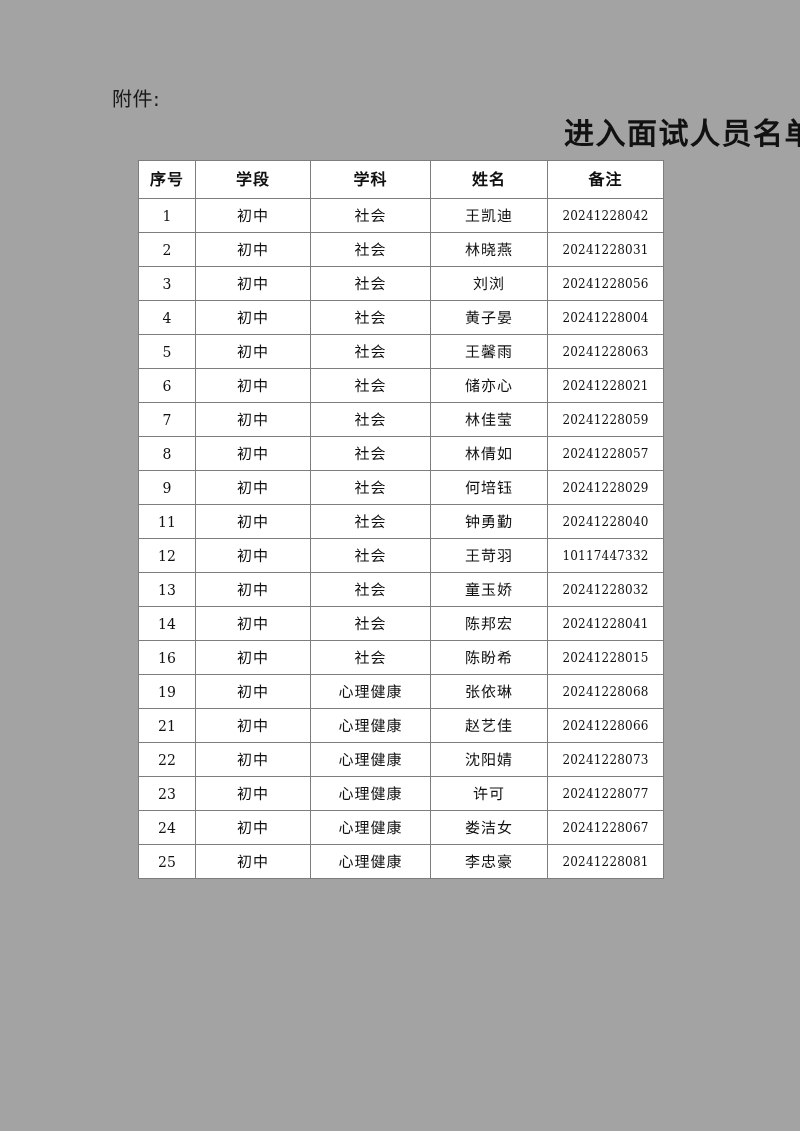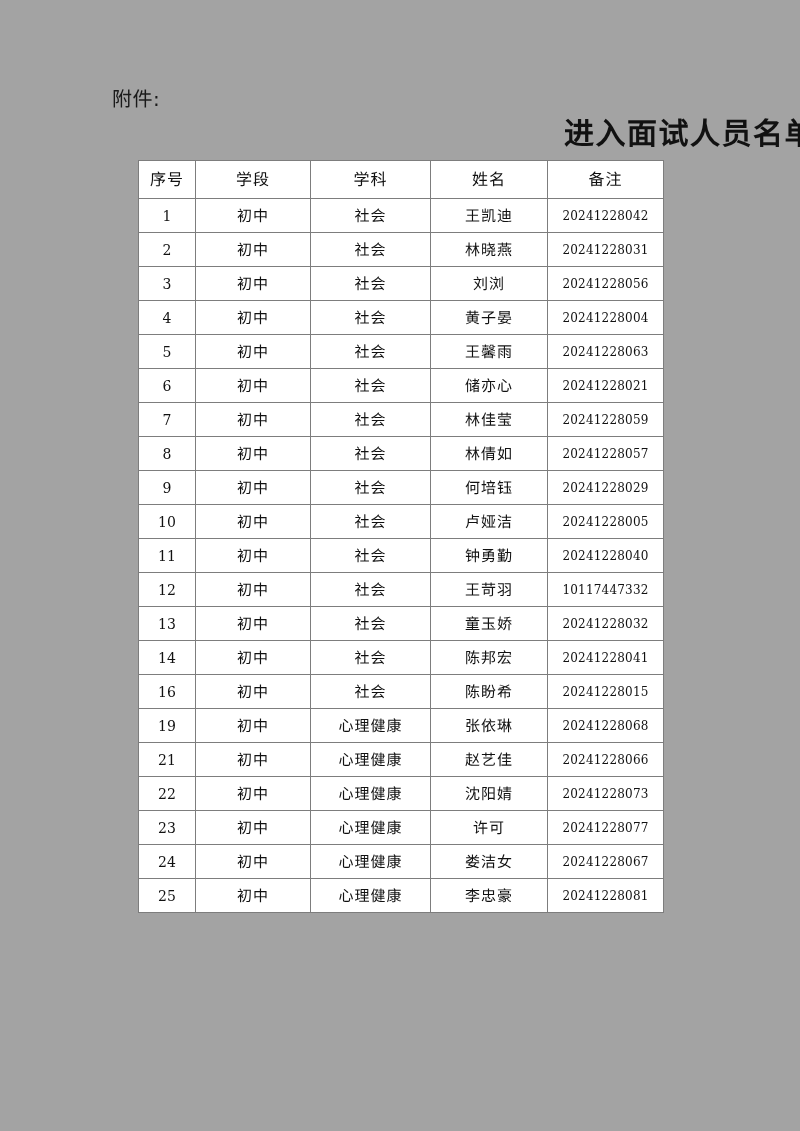--- a/index.html
+++ b/index.html
@@ -72,21 +72,21 @@
     padding: 0 2px;
     text-align: center;
     vertical-align: middle;
     font-size: 15px;
     line-height: 18px;
     color: #111111;
     white-space: nowrap;
     overflow: hidden;
   }
   table.roster thead th {
-    font-weight: 400;
+    font-weight: 700;
     font-size: 16px;
     letter-spacing: 1px;
     height: 37px;
   }
   table.roster td.idx,
   table.roster td.note {
     font-family: "DejaVu Serif", "Liberation Serif", serif;
     font-size: 12px;
     letter-spacing: 0.2px;
   }
@@ -182,27 +182,20 @@
             <td class="note">20241228057</td>
           </tr>
           <tr>
             <td class="idx">9</td>
             <td class="stage">初中</td>
             <td class="subject">社会</td>
             <td class="name">何培钰</td>
             <td class="note">20241228029</td>
           </tr>
           <tr>
-            <td class="idx">10</td>
-            <td class="stage">初中</td>
-            <td class="subject">社会</td>
-            <td class="name">卢娅洁</td>
-            <td class="note">20241228005</td>
-          </tr>
-          <tr>
             <td class="idx">11</td>
             <td class="stage">初中</td>
             <td class="subject">社会</td>
             <td class="name">钟勇勤</td>
             <td class="note">20241228040</td>
           </tr>
           <tr>
             <td class="idx">12</td>
             <td class="stage">初中</td>
             <td class="subject">社会</td>

